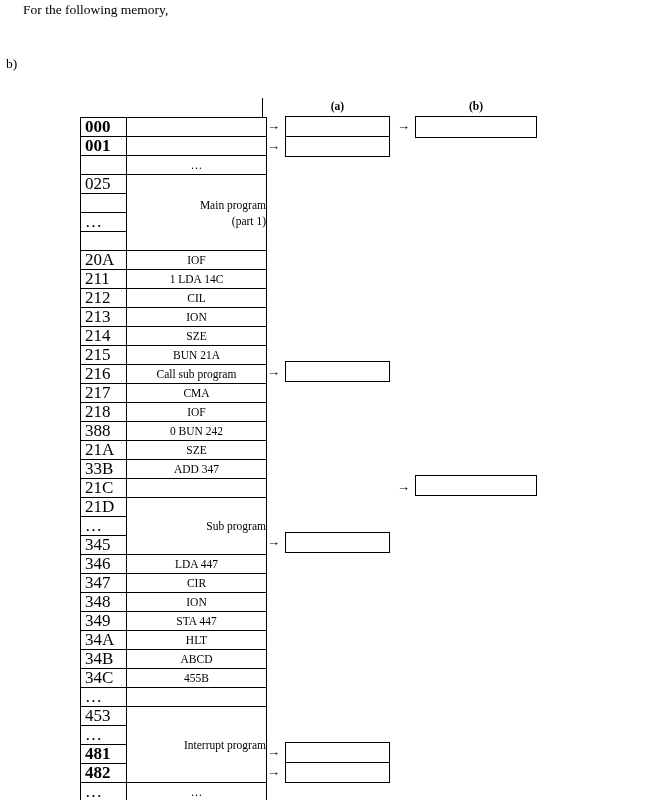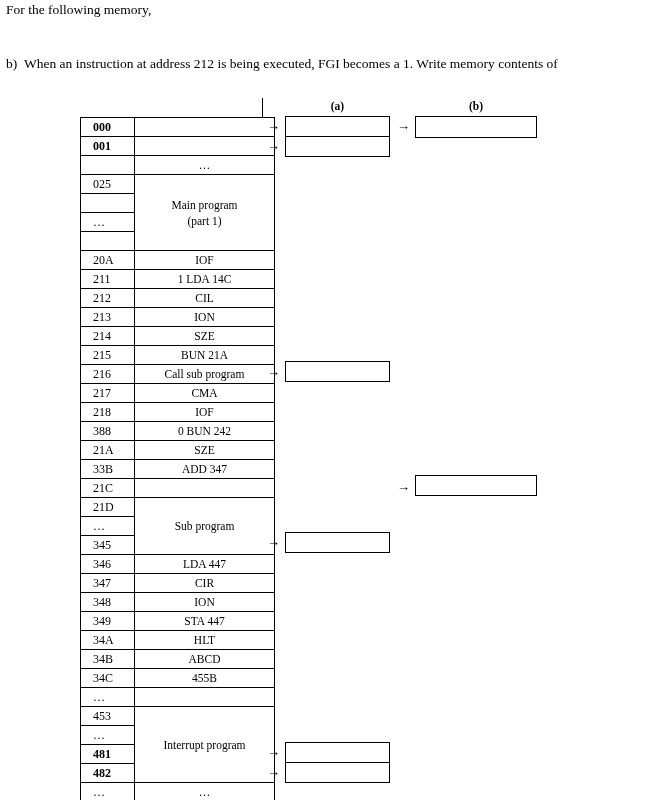--- a/index.html
+++ b/index.html
@@ -18,21 +18,21 @@
 
   
   .prose {
     position: absolute;
     left: 6px;
     top: 0px;
     width: 645px;
   }
   .intro-line {
     position: absolute;
-    left: 0px;
+    left: 17px;
     top: 2px;
     font-size: 13.5px;
     white-space: nowrap;
   }
   .question {
     position: absolute;
     left: 0px;
     top: 55px;
     width: 640px;
     font-size: 13.5px;
@@ -62,32 +62,32 @@
   .mem-table td {
     border: 1px solid #000000;
     height: 18px;
     line-height: 18px;
     padding: 0;
     overflow: hidden;
   }
   .mem-table td.addr {
     width: 41px;
     text-align: left;
-    padding-left: 12px;
-    font-size: 12px;
+    padding-left: 4px;
+    font-size: 17px;
   }
   .mem-table td.addr.bold {
     font-weight: bold;
   }
   .mem-table td.content {
     width: 139px;
     text-align: center;
   }
   .mem-table td.span-cell {
-    text-align: center;
+    text-align: right;
     vertical-align: middle;
   }
   .span-line { display: block; line-height: 16px; }
 
   
   .top-stub {
     position: absolute;
     left: 262px;
     top: 98px;
     width: 0px;
@@ -120,21 +120,20 @@
   }
 </style>
 </head>
 <body>
 
 <div class="prose">
   <div class="intro-line">For the following memory,</div>
   <div class="question">
     <span class="q-marker">b)</span>
     <span class="q-body">
-      <span class="q-l1">When an instruction at address 212 is being executed, FGI becomes a 1. Write memory contents of</span>
     </span>
   </div>
 </div>
 
 <div class="top-stub"></div>
 
 <div class="col-head head-a">(a)</div>
 <div class="col-head head-b">(b)</div>
 
 <table class="mem-table">

